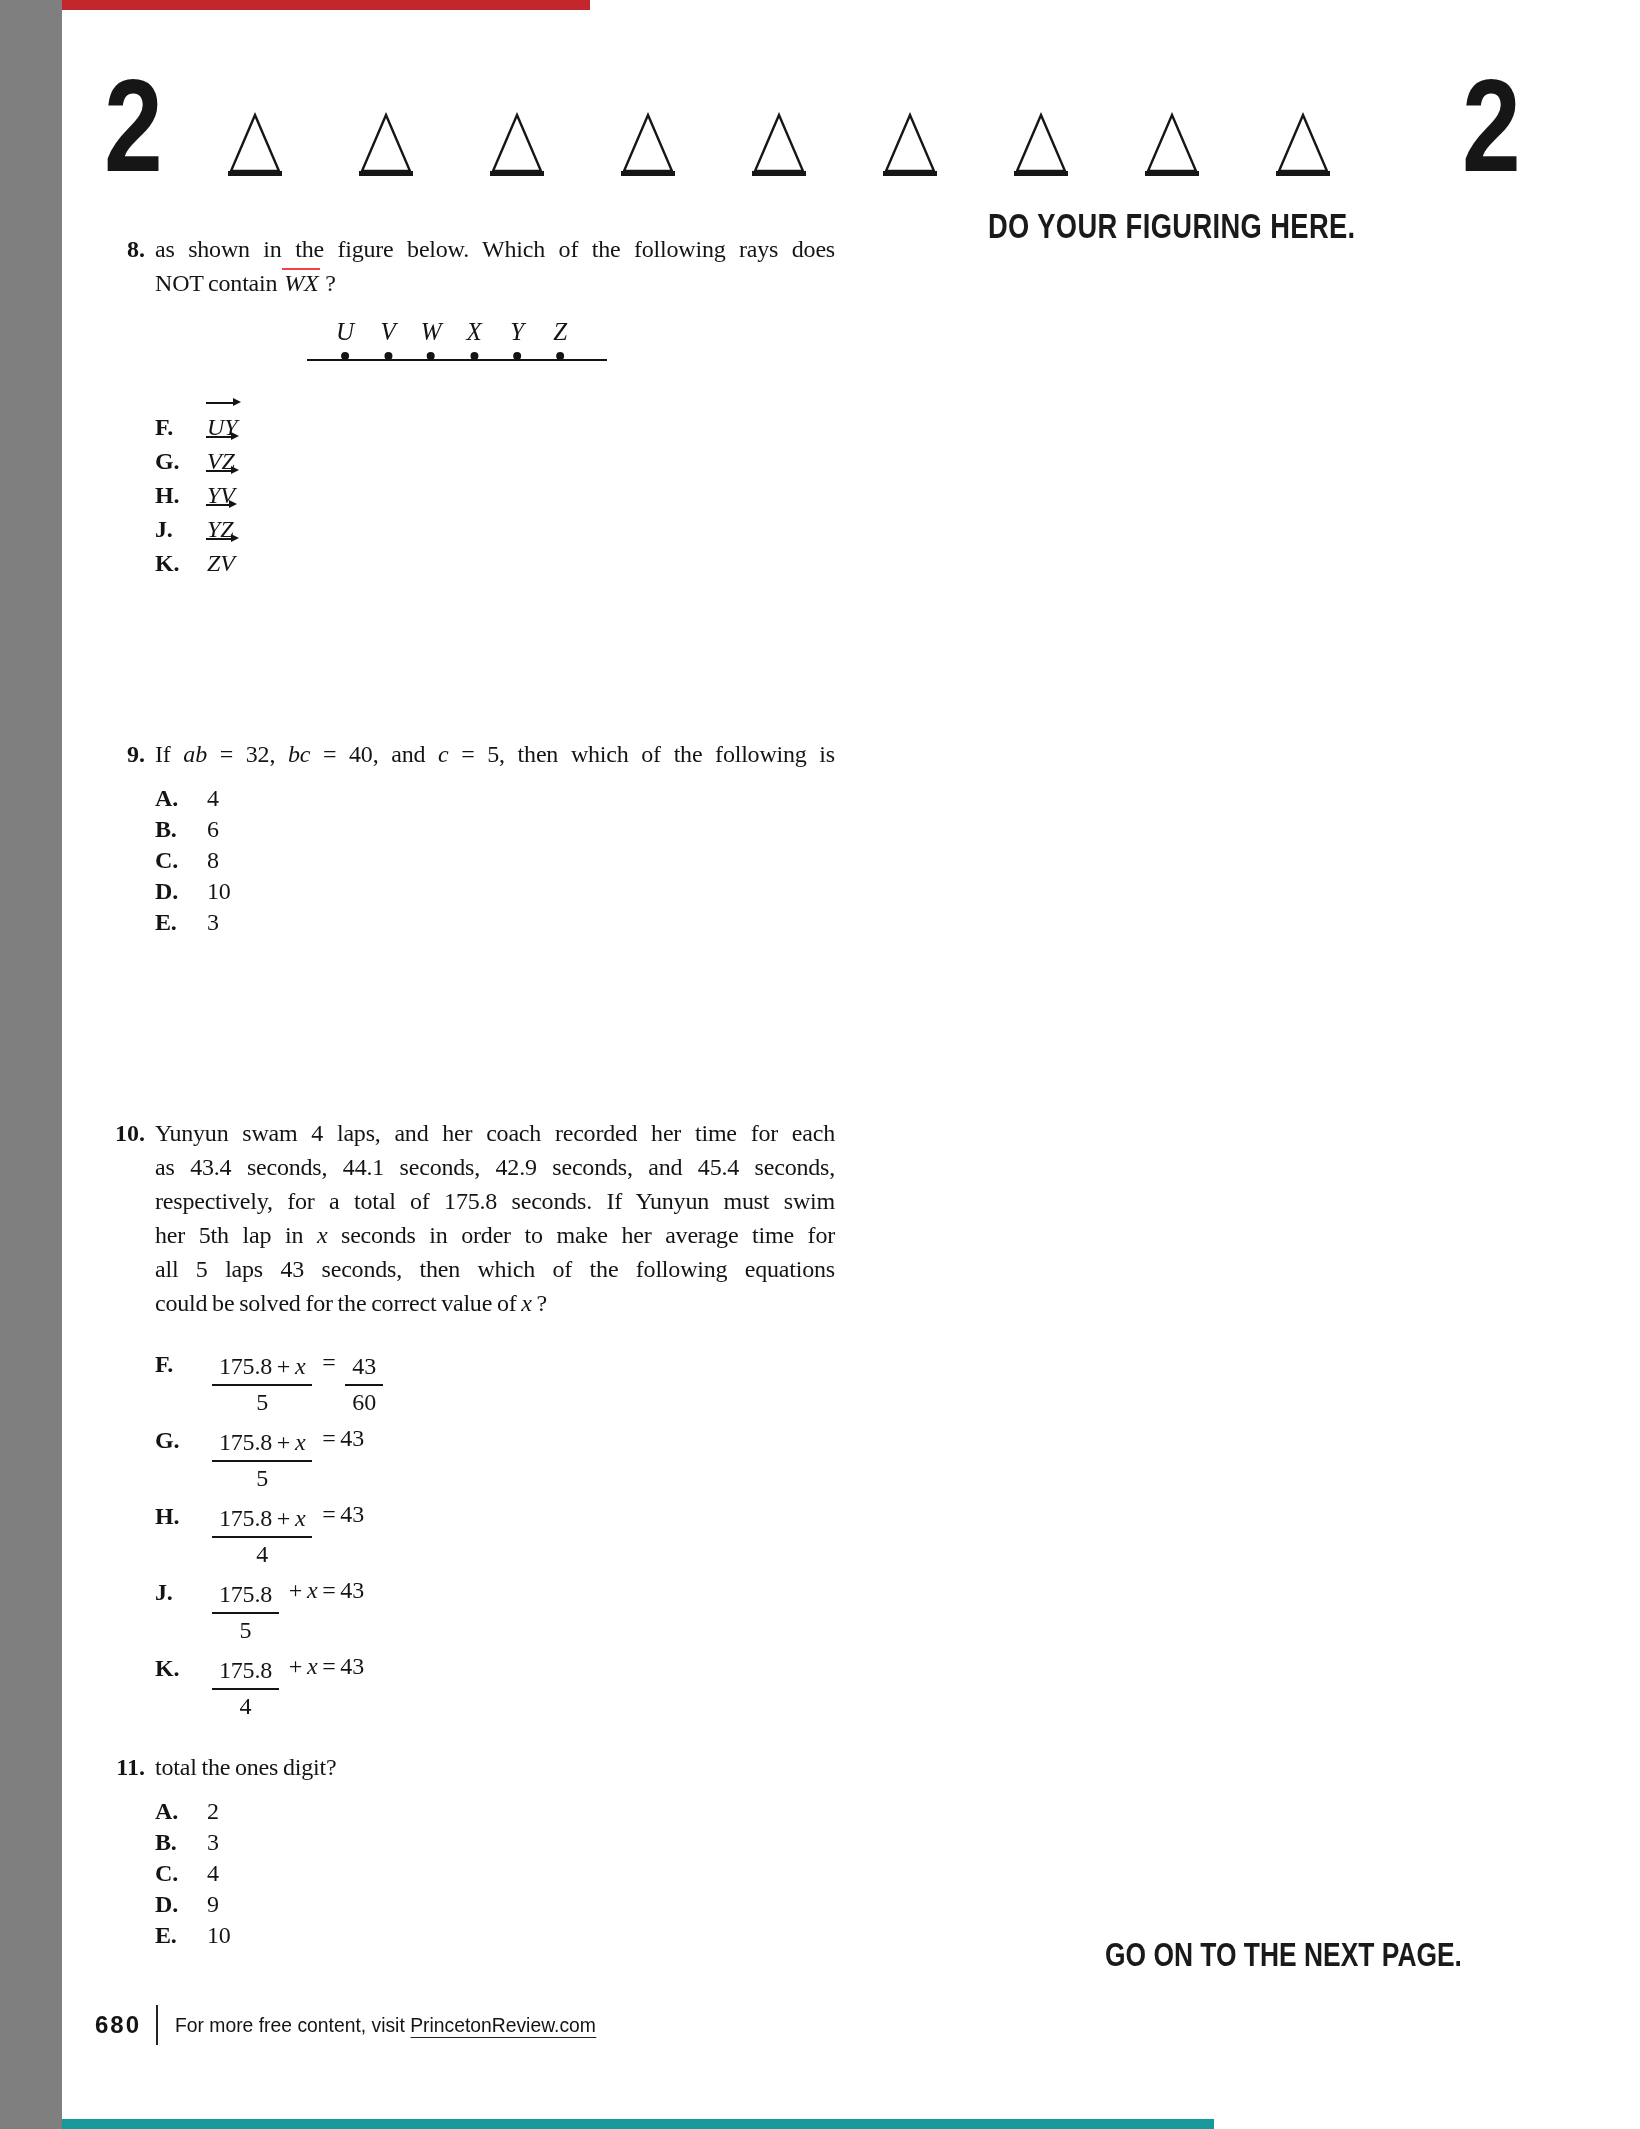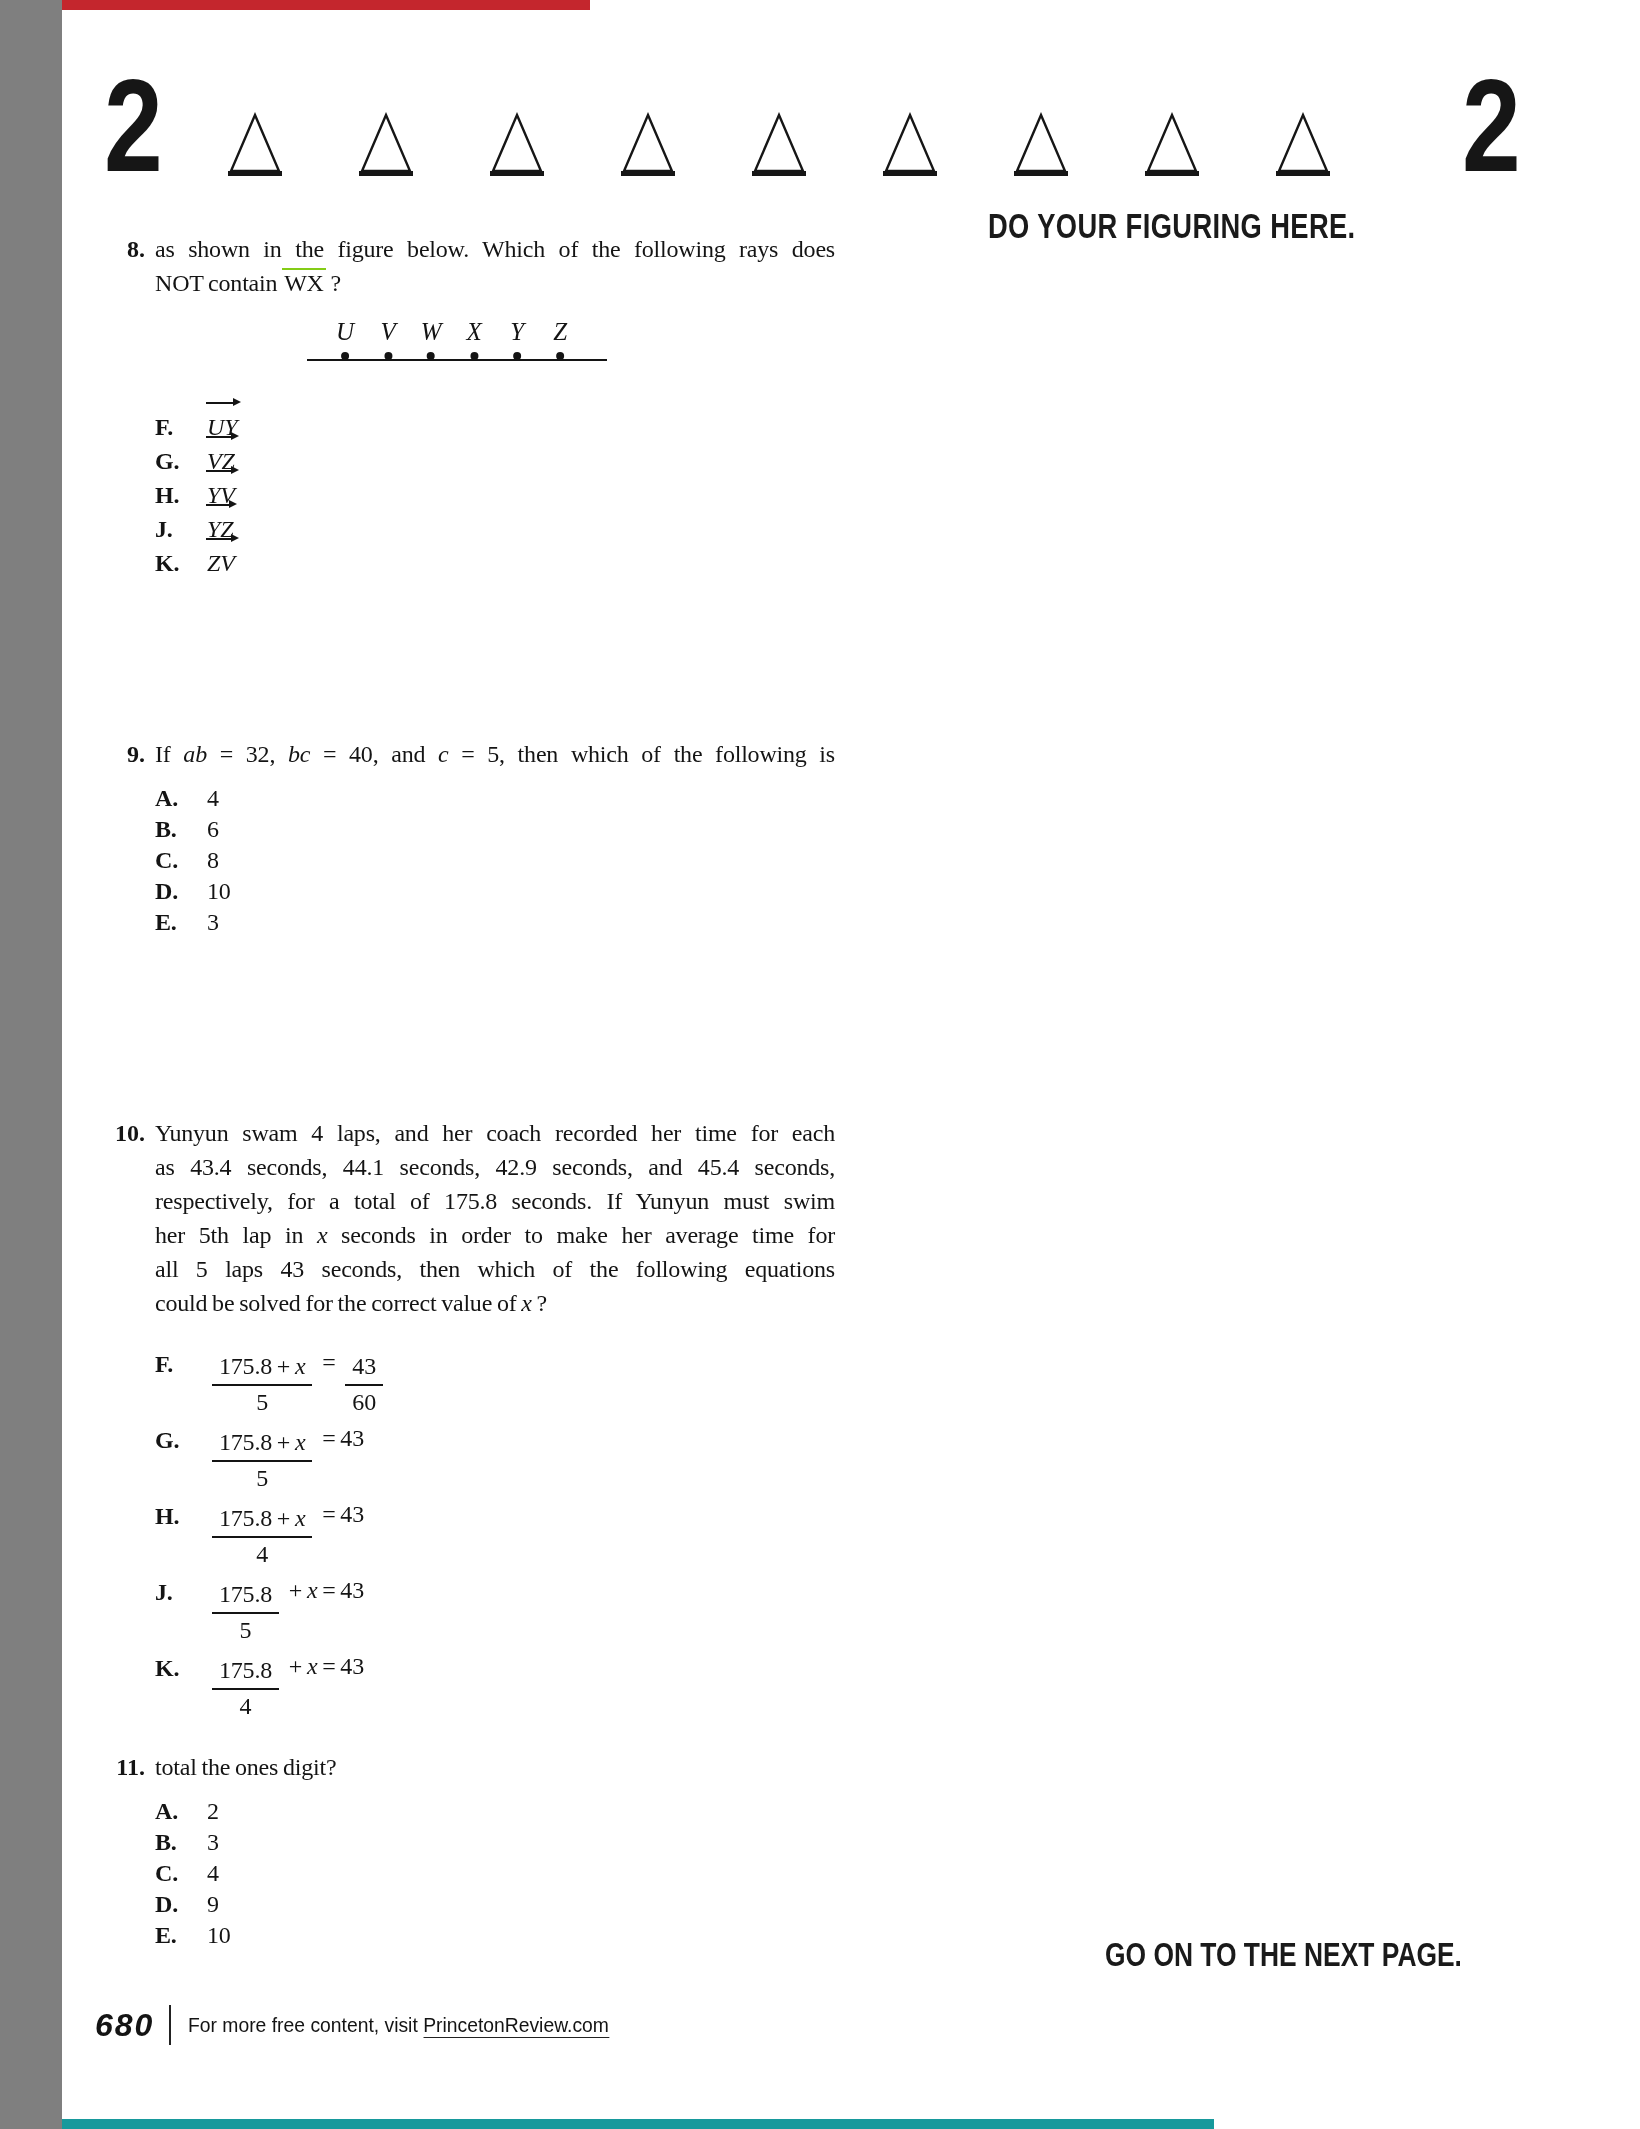--- a/index.html
+++ b/index.html
@@ -28,21 +28,21 @@
          transform:scaleX(0.8);transform-origin:0 0;color:#1a1a1a;}
 
   
   .question{position:absolute;left:95px;display:flex;}
   .qnum{width:50px;flex:none;text-align:right;padding-right:10px;font-weight:bold;
         font-size:24px;line-height:34px;}
   .qbody{width:680px;font-size:24px;line-height:34px;letter-spacing:-0.2px;word-spacing:-1px;}
   .qline{min-height:34px;}
   .qline.just{text-align:justify;text-align-last:justify;}
   .mi{font-style:italic;}
-  .ov{display:inline-block;border-top:2px solid #84cc16;
+  .ov{font-style:italic;display:inline-block;border-top:2px solid #ef4444;
       padding:1px 2px 0 2px;line-height:1.05;}
 
   
   .numline{position:relative;height:66px;margin:14px 0 0 152px;width:300px;}
   .nl-line{position:absolute;left:0;top:45px;width:300px;height:2px;background:#141414;}
   .nl-pt{position:absolute;top:4px;transform:translateX(-50%);display:flex;
          flex-direction:column;align-items:center;}
   .nl-lab{font-size:25px;font-style:italic;line-height:28px;}
   .nl-dot{width:8px;height:8px;border-radius:50%;background:#141414;margin-top:6px;}
 
@@ -62,21 +62,21 @@
       border-left:8px solid #141414;border-top:4.5px solid transparent;border-bottom:4.5px solid transparent;}
 
   
   .frac{display:inline-flex;flex-direction:column;align-items:center;vertical-align:middle;
         margin:0 5px;text-align:center;}
   .frac .num{display:block;border-bottom:2px solid #141414;padding:0 7px 3px 7px;line-height:1.15;margin-top:41px;}
   .frac .den{display:block;padding-top:3px;line-height:1.15;}
 
   
   #footer{position:absolute;left:95px;top:2004px;display:flex;align-items:center;height:42px;}
-  #footer .pagenum{font-weight:bold;font-size:32px;letter-spacing:2px;font-style:italic;}
+  #footer .pagenum{font-weight:bold;font-size:24px;letter-spacing:2px;}
   #footer .fdiv{width:2px;height:40px;background:#222;margin:0 17px 0 15px;}
   #footer .ftext{font-size:21px;transform:scaleX(0.92);transform-origin:0 50%;white-space:nowrap;}
   #footer .flink{border-bottom:1.5px solid #222;padding-bottom:1px;}
 </style>
 </head>
 <body>
 
 <div class="sidebar" style="background: rgb(127, 127, 127);"></div>
 <div class="accent-top" style="background: rgb(196, 38, 45);"></div>
 <div class="accent-bottom" style="background: rgb(23, 153, 156);"></div>

